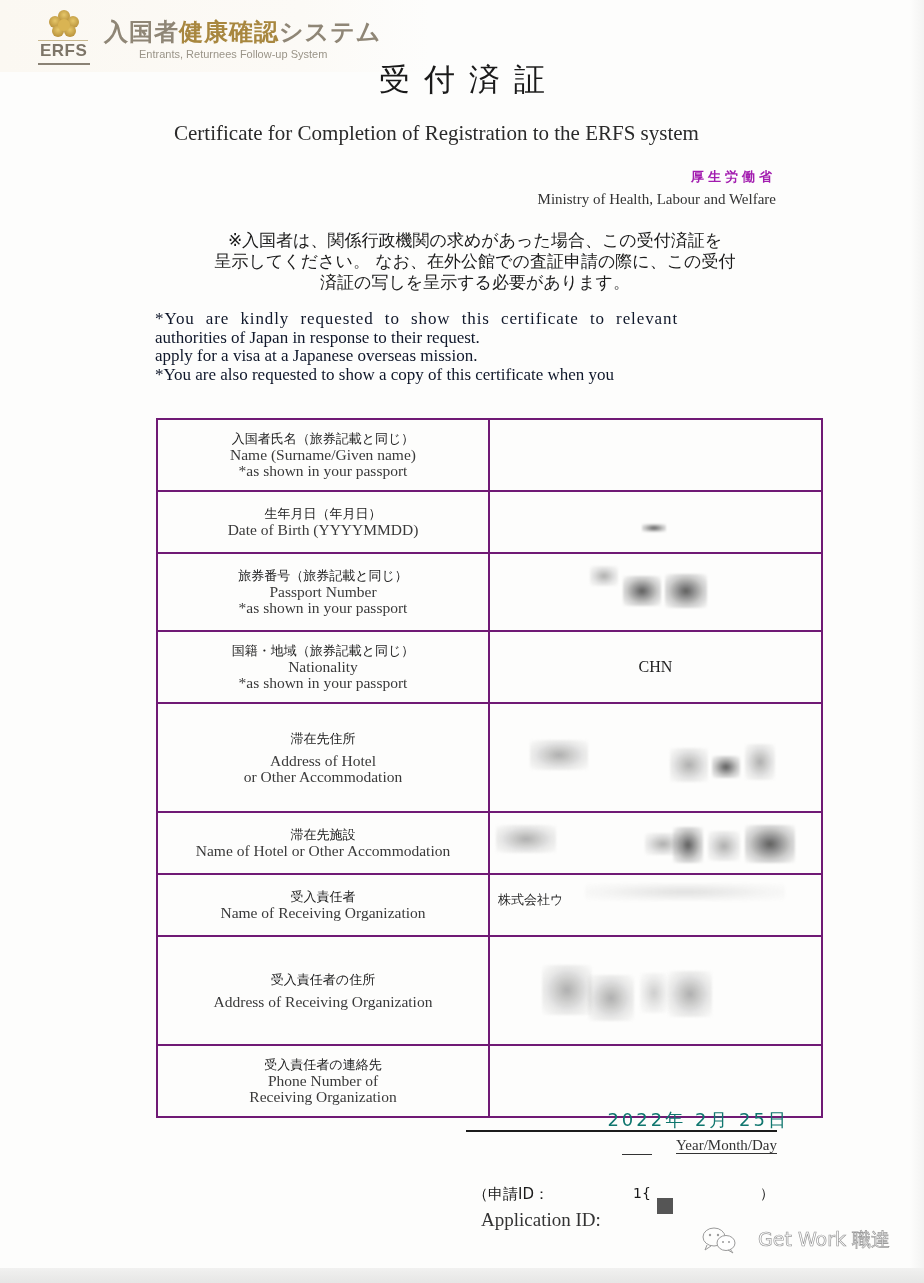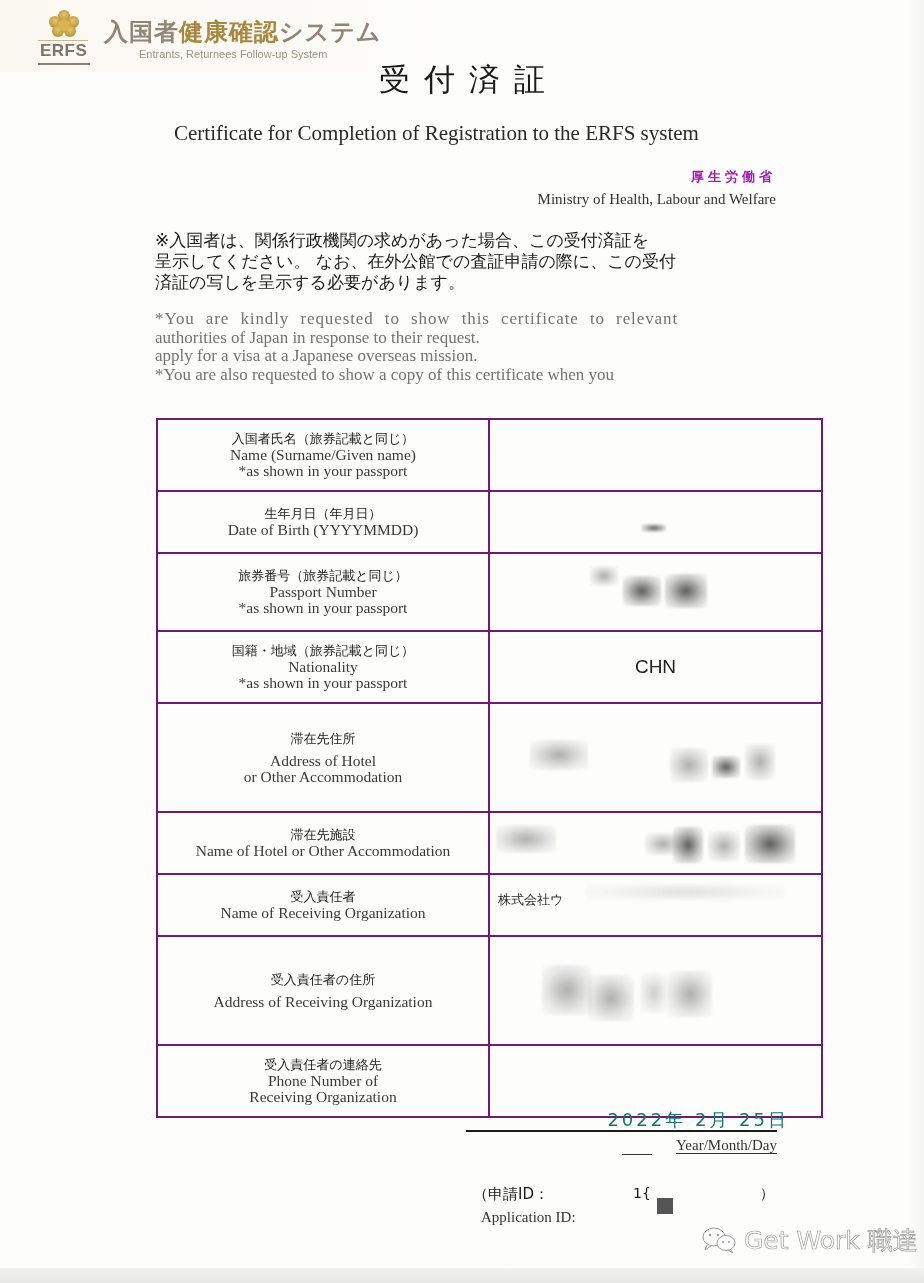--- a/index.html
+++ b/index.html
@@ -62,24 +62,24 @@
     .ministry-en {
       position: absolute; right: 148px; top: 191px;
       font-size: 15px; color: #333; white-space: nowrap;
     }
     
     .notice-ja {
       position: absolute; left: 155px; top: 230px; width: 640px;
       font-family: "DejaVu Sans", sans-serif; font-size: 17px; line-height: 21px;
       color: #1a1a1a;
     }
-    .notice-ja p { margin: 0; white-space: nowrap; }
+    .notice-ja p { margin: 0; white-space: nowrap; text-align: center; }
     .notice-en {
       position: absolute; left: 155px; top: 310px; width: 600px;
-      font-size: 17px; line-height: 18.5px; color: #737373;
+      font-size: 17px; line-height: 18.5px; color: #0f172a;
     }
     .notice-en p { margin: 0; white-space: nowrap; }
     .notice-en .just { letter-spacing: 0.9px; word-spacing: 6px; }
     
     .reg-table {
       position: absolute; left: 156px; top: 418px; width: 621px;
       border-collapse: collapse; table-layout: fixed;
     }
     .reg-table td {
       border: 2px solid #701a75; padding: 11px; vertical-align: middle;
@@ -92,21 +92,21 @@
     }
     .lbl-ja {
       display: block; font-family: "DejaVu Sans", sans-serif; font-size: 13px;
       line-height: 16px; color: #222;
     }
     .lbl-en {
       display: block; font-size: 15.5px; line-height: 16px; color: #3a3a3a; white-space: nowrap;
     }
     .lbl-gap { margin-top: 6px; }
     .val-text {
-      font-family: Liberation Sans, sans-serif; font-size: 19px; color: #222;
+      font-family: Liberation Serif, serif; font-size: 16px; color: #222;
     }
     .val-center { position: absolute; left: 0; right: 0; text-align: center; top: 50%; transform: translateY(-50%); }
     .val-left { position: absolute; left: 8px; top: 16px; font-family: "DejaVu Sans", sans-serif; font-size: 13px; }
     .redact {
       position: absolute; background: radial-gradient(ellipse at center, rgba(40,40,40,0.75), rgba(120,120,120,0.35) 60%, rgba(200,200,200,0) 100%);
       filter: blur(1.2px);
     }
     .redact.light {
       background: radial-gradient(ellipse at center, rgba(110,110,110,0.55), rgba(170,170,170,0.25) 60%, rgba(220,220,220,0) 100%);
     }
@@ -137,27 +137,27 @@
     }
     .appid-redact {
       position: absolute; left: 657px; top: 1198px; width: 16px; height: 16px; background: #555;
     }
     .appid-close {
       position: absolute; left: 760px; top: 1185px;
       font-family: "DejaVu Sans", sans-serif; font-size: 14px; color: #1a1a1a;
     }
     .appid-en {
       position: absolute; left: 481px; top: 1209px;
-      font-size: 15px; color: #333; white-space: nowrap;
+      font-size: 19px; color: #333; white-space: nowrap;
     }
     
     .watermark {
       position: absolute; left: 700px; top: 1226px; height: 28px;
-      display: flex; align-items: center; gap: 6px;
-      font-family: "DejaVu Sans", sans-serif; font-size: 25px; color: #fff;
+      display: flex; align-items: center; gap: 20px;
+      font-family: "DejaVu Sans", sans-serif; font-size: 19px; color: #fff;
       -webkit-text-stroke: 0.7px #9a9a9a; white-space: nowrap;
     }
     .wm-icon { width: 38px; height: 28px; }
   </style>
 </head>
 <body>
 
 <div class="page-shadow-right"></div>
 <div class="page-shadow-bottom"></div>
 

